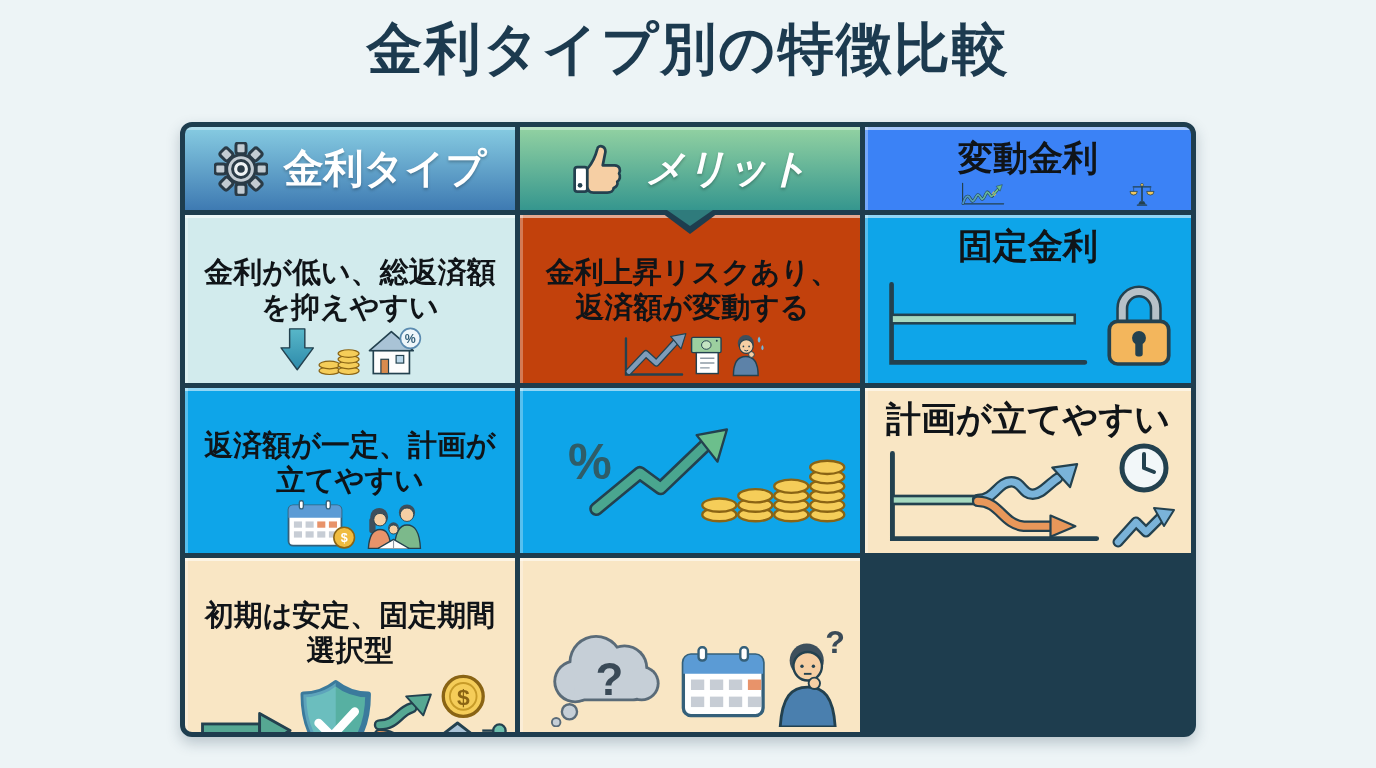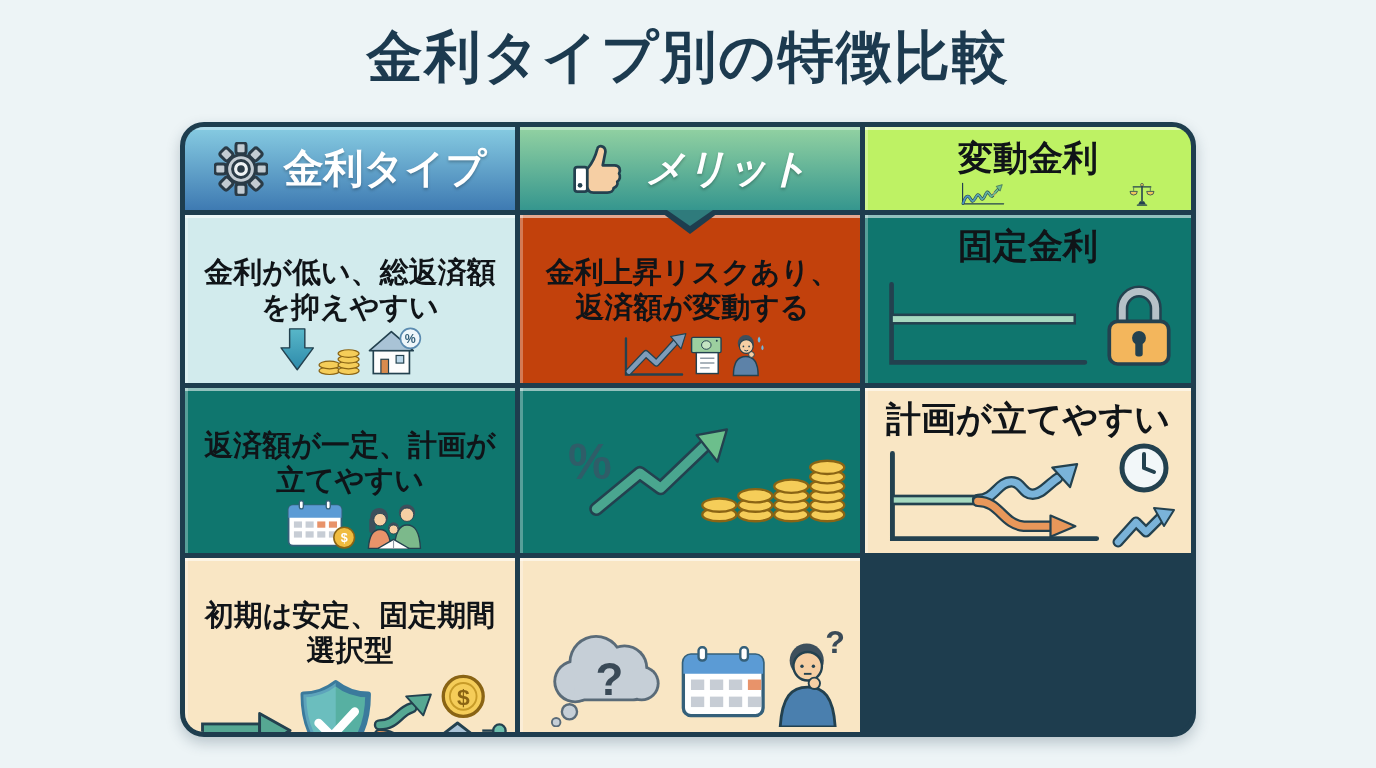--- a/index.html
+++ b/index.html
@@ -3,51 +3,51 @@
 <meta charset="utf-8">
 <style>
   * { margin:0; padding:0; box-sizing:border-box; }
   html,body { width:1376px; height:768px; }
   body {
     background:#edf4f6;
     font-family:"Liberation Sans","DejaVu Sans",sans-serif;
     position:relative; overflow:hidden;
   }
   .page-title {
-    position:absolute; top:20px; left:0; width:100%;
+    position:absolute; top:12px; left:0; width:100%;
     text-align:center; font-size:56px; font-weight:800;
     color:#1c3a4f; letter-spacing:2px;
   }
   .cmp-table {
     position:absolute; left:180px; top:122px; width:1016px; height:615px;
-    background:#1e3d4e; border:5px solid #1e3d4e; border-radius:24px;
+    background:#1e3d4e; border:5px solid #1e3d4e; border-radius:12px;
     overflow:hidden; box-shadow:0 6px 14px rgba(30,61,78,.25);
     display:grid;
     grid-template-columns:330px 340px 1fr;
     grid-template-rows:83px 168px 165px 1fr;
     gap:5px;
   }
   .hcell {
     display:flex; align-items:center; justify-content:center; gap:16px;
     color:#fff; font-size:40px; font-weight:800;
     text-shadow:0 2px 3px rgba(0,0,0,.25);
     box-shadow:inset 0 3px 0 rgba(255,255,255,.35);
   }
   .h-type    { background:linear-gradient(#87cce2,#3e7ab2); }
   .h-merit   { background:linear-gradient(#93d2a2,#35968e);font-style:italic; }
   .h-demerit { background:linear-gradient(#93a3b7,#6d82a0); }
   .cell {
     position:relative; display:flex; flex-direction:column; align-items:center;
     padding:8px 8px 4px 8px;
     box-shadow:inset 0 3px 0 rgba(255,255,255,.55), inset 3px 0 0 rgba(255,255,255,.3);
   }
-  .bg-var-type    { background:#bef264; }
+  .bg-var-type    { background:#3b82f6; }
   .bg-var-merit   { background:#d2ebed; }
   .bg-var-demerit { background:#c2410c;padding-left:13px; }
-  .bg-fixed       { background:#0f766e; }
+  .bg-fixed       { background:#0ea5e9; }
   .bg-select      { background:#f9e6c4; }
   .cell-title { font-size:35px; font-weight:800; color:#101418; }
   .cell-text  { font-size:29px; font-weight:800; color:#101418;
                 text-align:center; line-height:1.22; max-width:322px;margin-top:32px; }
   .art { flex:1; width:100%; display:flex; align-items:center;
          justify-content:center; gap:10px; min-height:0; }
   .art svg { max-height:100%; }
   .notch-outer {
     position:absolute; left:473px; top:83px; width:0; height:0; z-index:3;
     border-left:32px solid transparent; border-right:32px solid transparent;

